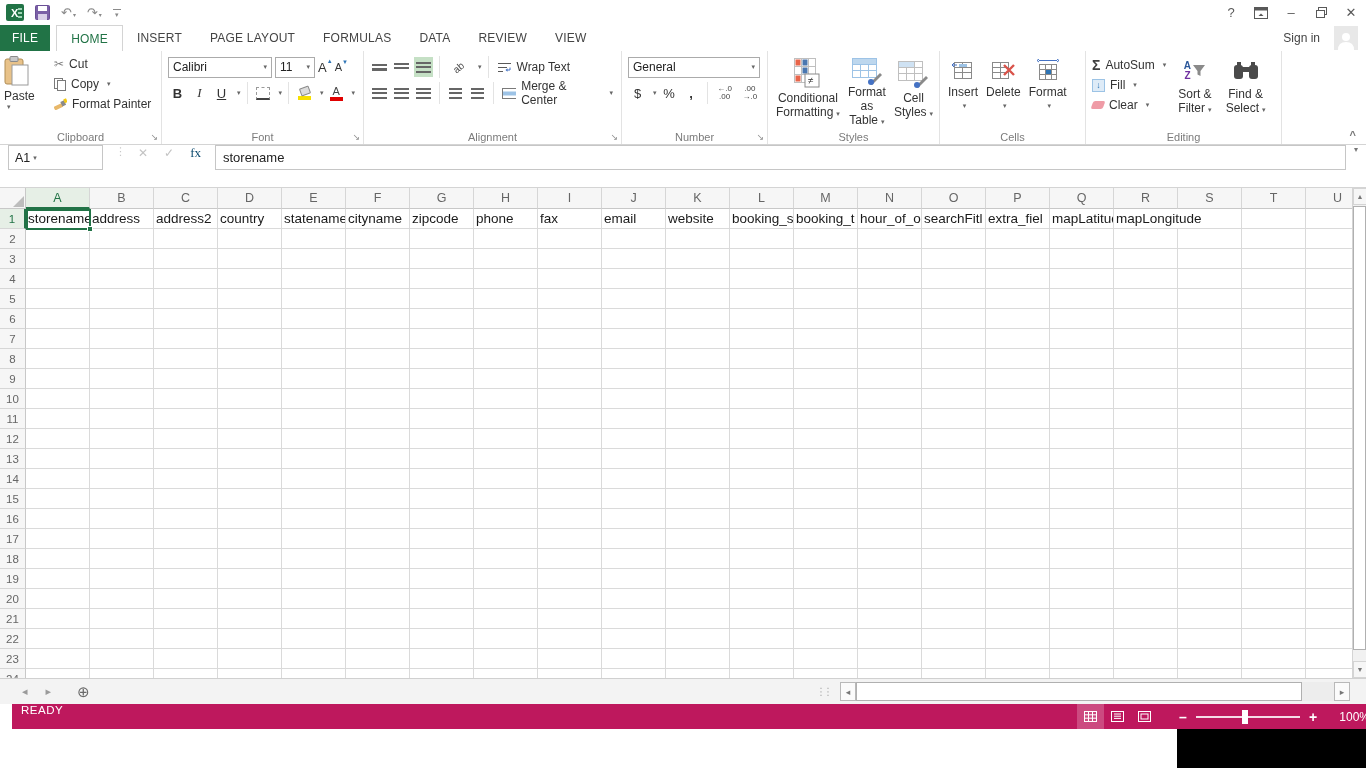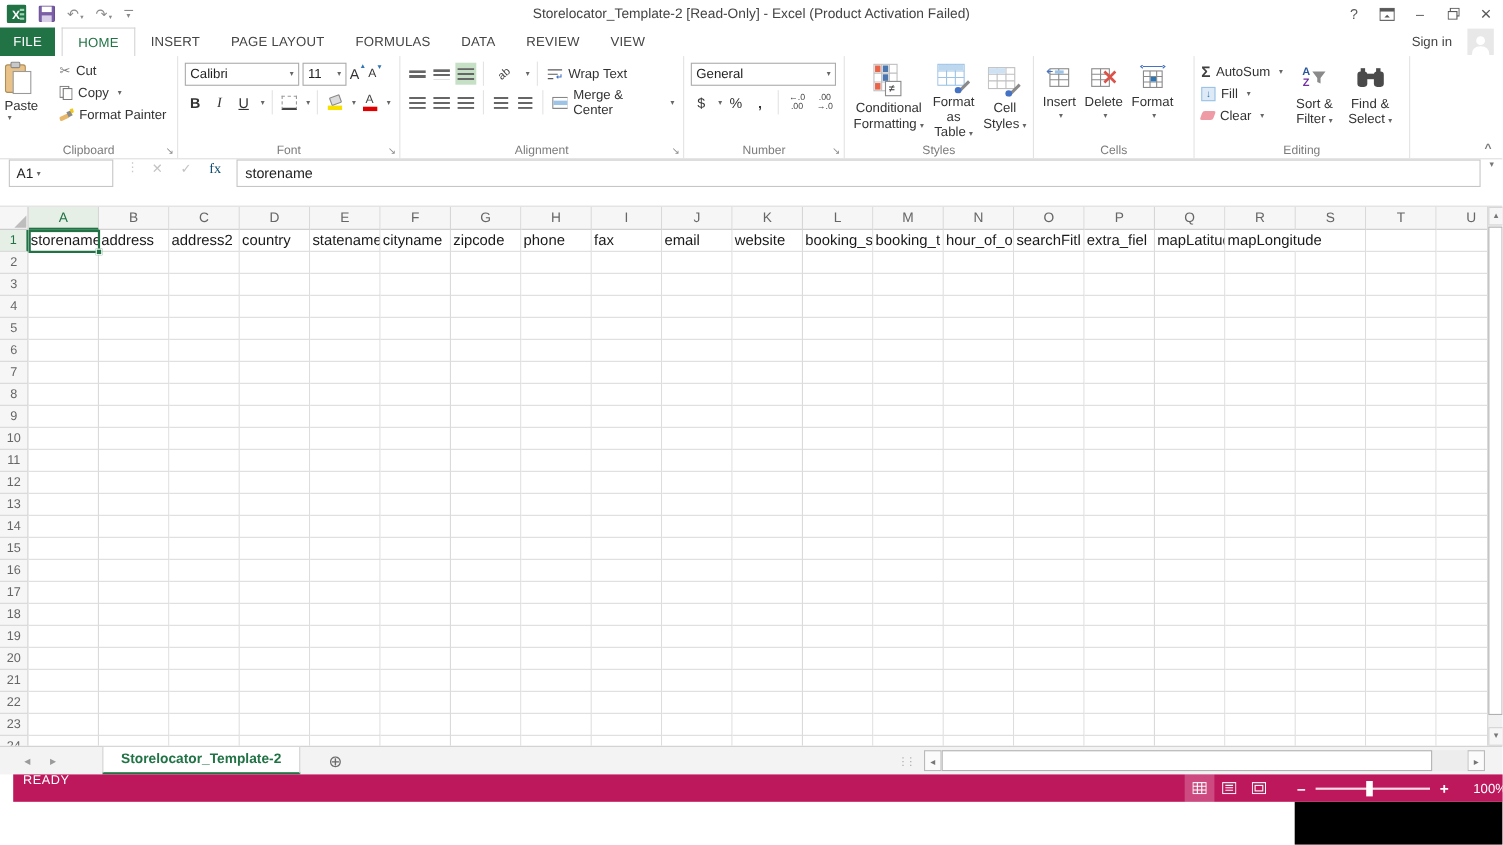--- a/index.html
+++ b/index.html
@@ -156,21 +156,20 @@
         <rect x="3" y="1" width="9" height="5" fill="#fff"></rect>
         <rect x="3" y="9" width="9" height="6" fill="#d9cfe8"></rect>
       </svg>
     <span><span class="gi">↶</span><span class="tinycv">▾</span></span>
     <span><span class="gi">↷</span><span class="tinycv">▾</span></span>
     <span class="qcust">
         <span class="bar"></span>
         <span class="cvv">▾</span>
       </span>
   </div>
-  <div id="win-title">Storelocator_Template-2  [Read-Only] - Excel (Product Activation Failed)</div>
   <div class="winctl">
     <span class="winbtn">?</span>
     <span class="winbtn">
         <svg width="14" height="12">
           <rect x="0.5" y="0.5" width="13" height="11" fill="none" stroke="#595959"></rect>
           <rect x="0.5" y="0.5" width="13" height="3" fill="#595959"></rect>
           <path d="M7 9 L4.5 6.5 H9.5 Z" fill="#595959" transform="rotate(180 7 7.7)"></path>
         </svg>
       </span>
     <span class="winbtn">–</span>
@@ -1140,21 +1139,20 @@
   </div>
 <div id="vscroll">
   <div class="vs-btn">▲</div>
   <div class="vs-thumb"></div>
   <div class="vs-btn bottom">▼</div>
 </div>
 
 <div id="sheetbar">
   <span class="navarr">◂</span>
   <span class="navarr">▸</span>
-  <div class="stab">Storelocator_Template-2</div>
   <span class="newsheet">⊕</span>
   <span class="split">⋮⋮</span>
   <div class="hscroll">
     <span class="sb-btn">◂</span>
     <div class="hs-track">
         <div class="hs-thumb"></div>
       </div>
     <span class="sb-btn">▸</span>
   </div>
 </div>

